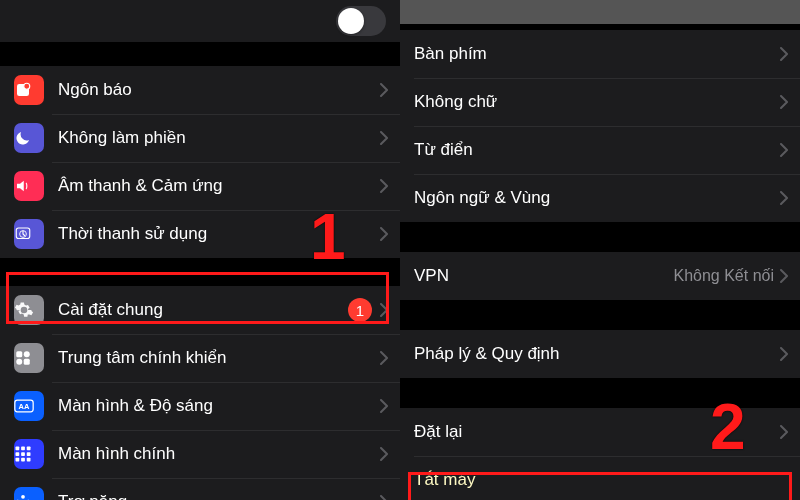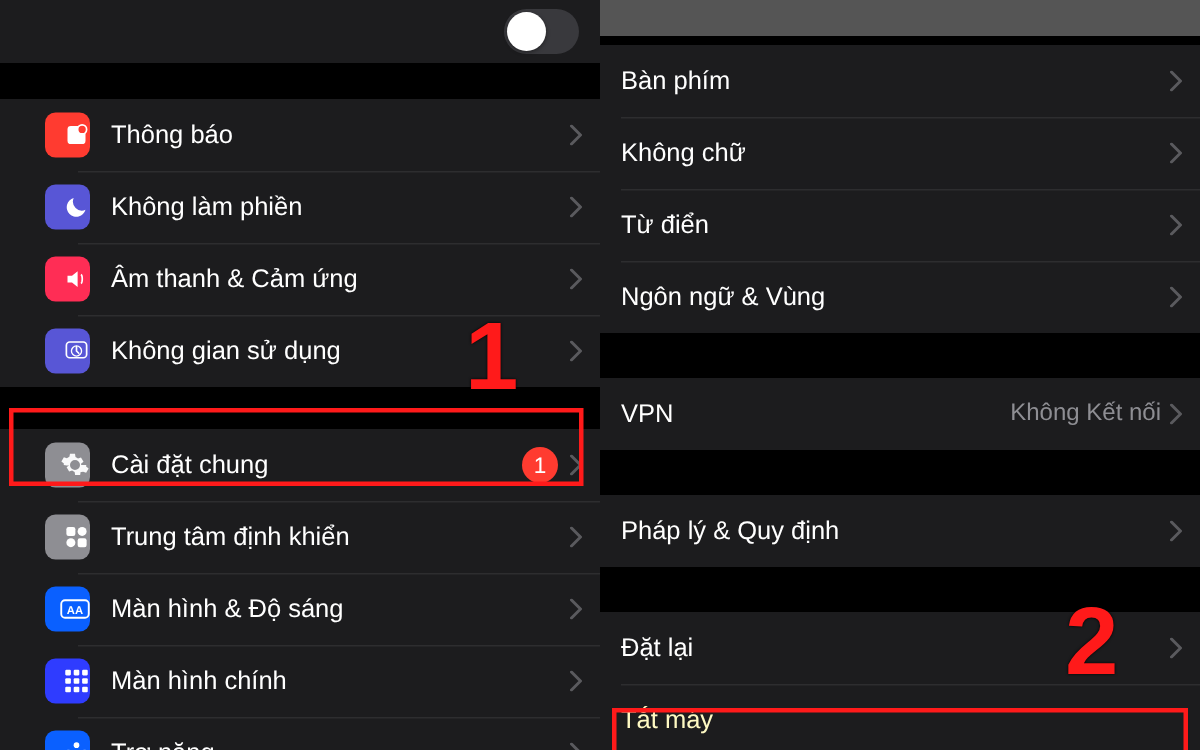--- a/index.html
+++ b/index.html
@@ -43,24 +43,23 @@
   .panel.right .row + .row::before, .panel.right .row.div-top::before {
     left: 14px;
   }
 
   .icon-wrap {
     width: 30px;
     height: 30px;
     border-radius: 7px;
     display: flex;
     align-items: center;
-    justify-content: flex-end;
+    justify-content: flex-start;
     margin-right: 14px;
     flex: 0 0 30px;
-    margin-left: 16px;
   }
   .icon-wrap svg { display: block; }
 
   .label {
     flex: 1;
     color: #fff;
     font-size: 17px;
     white-space: nowrap;
     overflow: hidden;
   }
@@ -145,21 +144,21 @@
   <div style="height:24px"></div>
 
   <div class="group">
     <div class="row">
       <div class="icon-wrap" style="background:#ff3b30">
         <svg width="18" height="18" viewBox="0 0 24 24" fill="#fff">
             <rect x="4" y="4" width="16" height="16" rx="3"></rect>
             <circle cx="17" cy="7" r="4" fill="#ff3b30" stroke="#fff" stroke-width="1.5"></circle>
           </svg>
       </div>
-      <div class="label">Thông báo</div>
+      <div class="label">Ngôn báo</div>
       <span class="chevron">
           <svg width="8" height="14" viewBox="0 0 8 14">
             <path d="M1 1l6 6-6 6" stroke="currentColor" stroke-width="2" fill="none" stroke-linecap="round"></path>
           </svg>
         </span>
     </div>
     <div class="row">
       <div class="icon-wrap" style="background:#5856d6">
         <svg width="18" height="18" viewBox="0 0 24 24" fill="#fff">
             <path d="M20 14.5A8 8 0 0 1 9.5 4 8.5 8.5 0 1 0 20 14.5z"></path>
@@ -187,21 +186,21 @@
         </span>
     </div>
     <div class="row">
       <div class="icon-wrap" style="background:#5856d6">
         <svg width="18" height="18" viewBox="0 0 24 24" fill="#fff">
             <rect x="3" y="4" width="18" height="14" rx="3" fill="none" stroke="#fff" stroke-width="1.5"></rect>
             <path d="M12 8v4l2 2" stroke="#fff" stroke-width="1.5" fill="none" stroke-linecap="round"></path>
             <circle cx="12" cy="12" r="4.5" fill="none" stroke="#fff" stroke-width="1.2"></circle>
           </svg>
       </div>
-      <div class="label">Không gian sử dụng</div>
+      <div class="label">Thời thanh sử dụng</div>
       <span class="chevron">
           <svg width="8" height="14" viewBox="0 0 8 14">
             <path d="M1 1l6 6-6 6" stroke="currentColor" stroke-width="2" fill="none" stroke-linecap="round"></path>
           </svg>
         </span>
     </div>
   </div>
 
   <div class="group tight">
     <div class="row">
@@ -220,21 +219,21 @@
     </div>
     <div class="row">
       <div class="icon-wrap" style="background:#8e8e93">
         <svg width="18" height="18" viewBox="0 0 24 24" fill="#fff">
             <rect x="3" y="3" width="8" height="8" rx="2"></rect>
             <rect x="13" y="3" width="8" height="8" rx="4"></rect>
             <rect x="3" y="13" width="8" height="8" rx="4"></rect>
             <rect x="13" y="13" width="8" height="8" rx="2"></rect>
           </svg>
       </div>
-      <div class="label">Trung tâm định khiển</div>
+      <div class="label">Trung tâm chính khiển</div>
       <span class="chevron">
           <svg width="8" height="14" viewBox="0 0 8 14">
             <path d="M1 1l6 6-6 6" stroke="currentColor" stroke-width="2" fill="none" stroke-linecap="round"></path>
           </svg>
         </span>
     </div>
     <div class="row">
       <div class="icon-wrap" style="background:#0a60ff">
         <svg width="20" height="14" viewBox="0 0 24 16" fill="#fff">
             <rect x="1" y="1" width="22" height="14" rx="3" fill="none" stroke="#fff" stroke-width="1.5"></rect>

